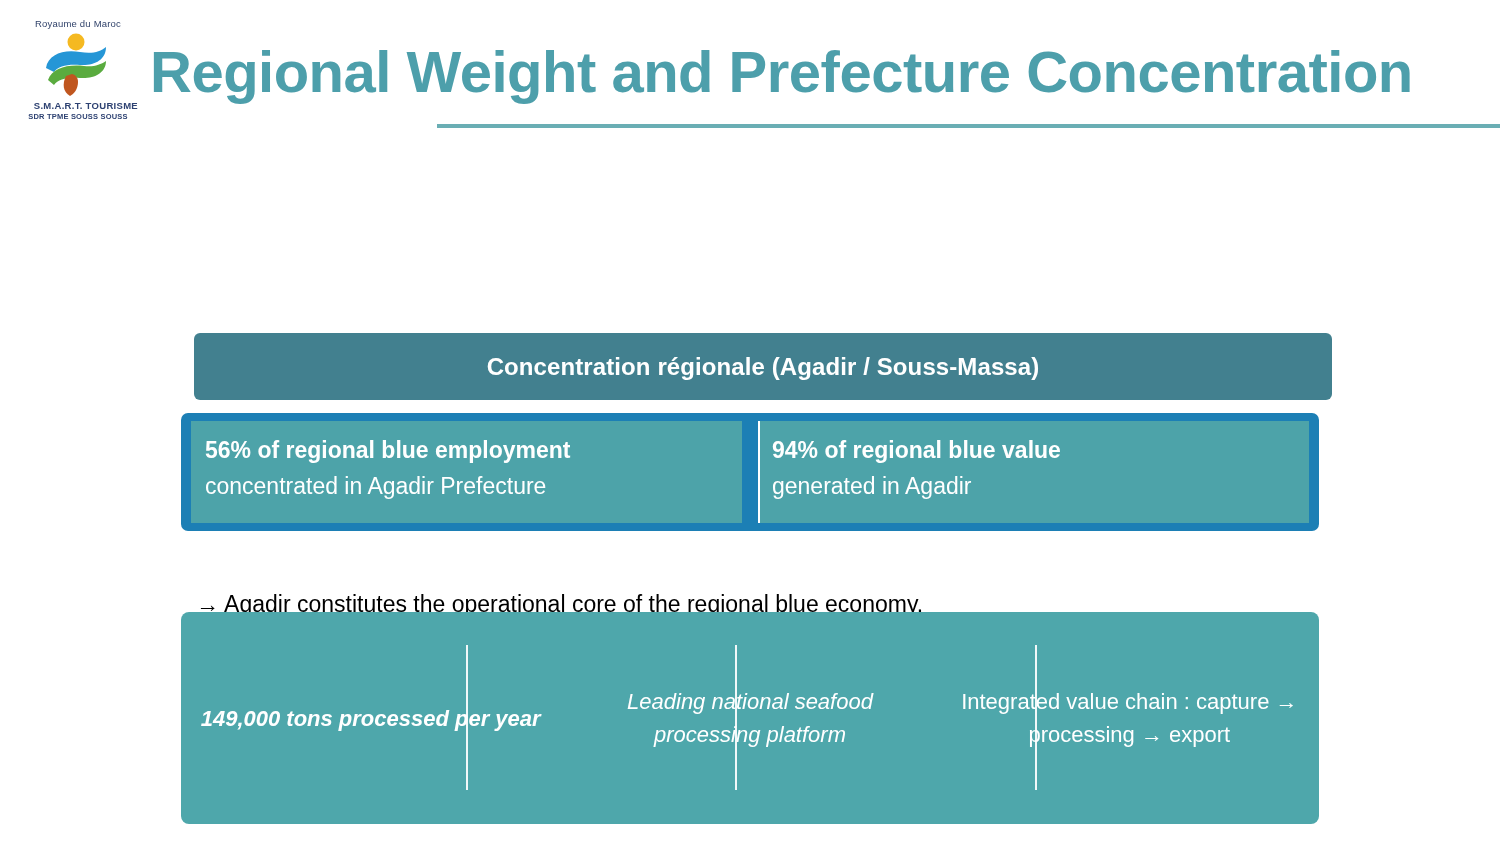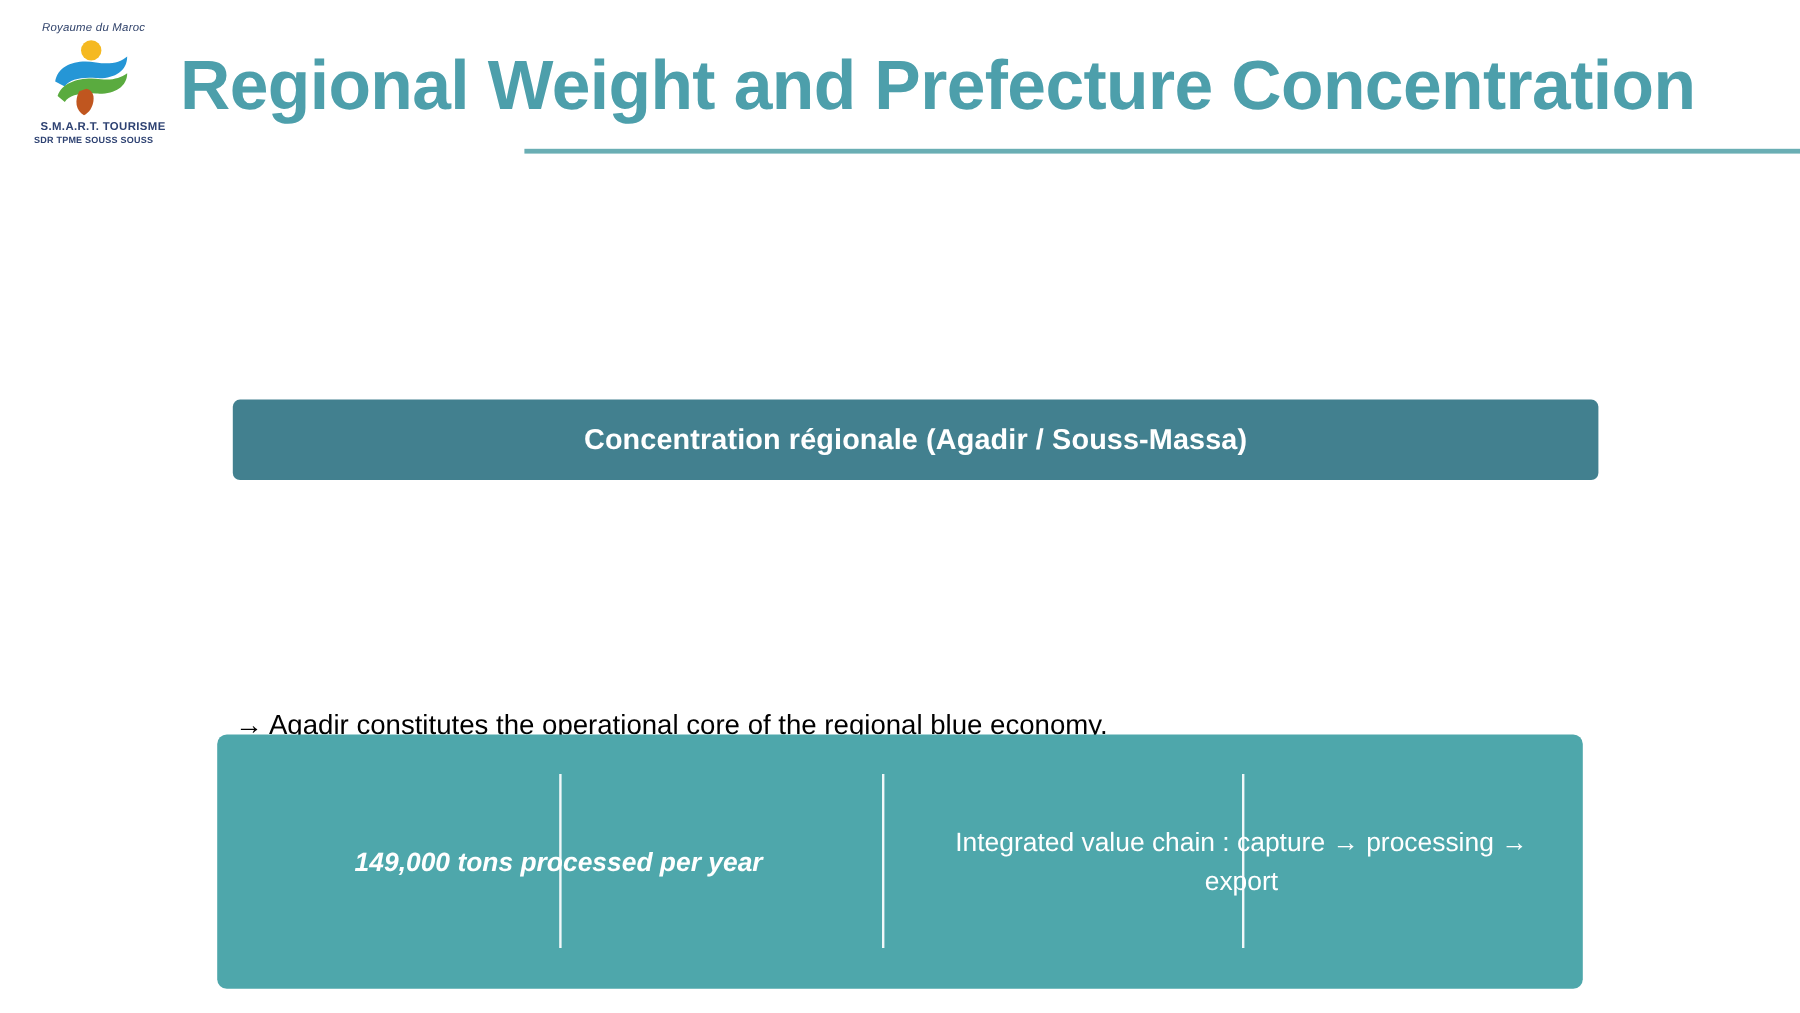--- a/index.html
+++ b/index.html
@@ -29,21 +29,20 @@
   .logo-top-text {
     position: absolute;
     top: 0px;
     left: 0;
     width: 120px;
     text-align: center;
     font-size: 9.5px;
     color: #31436b;
     letter-spacing: 0.2px;
     font-family: "Liberation Sans", sans-serif;
-    font-style: italic;
   }
   .logo-mark {
     position: absolute;
     top: 14px;
     left: 18px;
     width: 84px;
     height: 66px;
   }
   .logo-bottom-1 {
     position: absolute;
@@ -249,25 +248,36 @@
   </div>
 
   <div class="title">Regional Weight and Prefecture Concentration</div>
   <div class="title-rule"></div>
 
 
   <div class="teal-band">
     <div class="teal-band-label">Concentration régionale (Agadir / Souss-Massa)</div>
   </div>
 
+  <div class="duo-frame">
+    <div class="duo-cell left">
+      <div class="duo-strong">56% of regional blue employment</div>
+      <div class="duo-normal">concentrated in Agadir Prefecture</div>
+    </div>
+    <div class="duo-cell right">
+      <div class="duo-strong">94% of regional blue value</div>
+      <div class="duo-normal">generated in Agadir</div>
+    </div>
+  </div>
   <div class="duo-divider"></div>
 
   <div class="arrow-note">→ Agadir constitutes the operational core of the regional blue economy.</div>
 
   <div class="stats-panel">
     <div class="stat-cell s2">149,000 tons processed per year</div>
+    <div class="stat-cell s3">Leading national seafood processing platform</div>
     <div class="stat-cell s4">Integrated value chain : capture → processing → export</div>
   </div>
   <div class="stat-sep a"></div>
   <div class="stat-sep b"></div>
   <div class="stat-sep c"></div>
 
 </div>
 
 </body></html>

